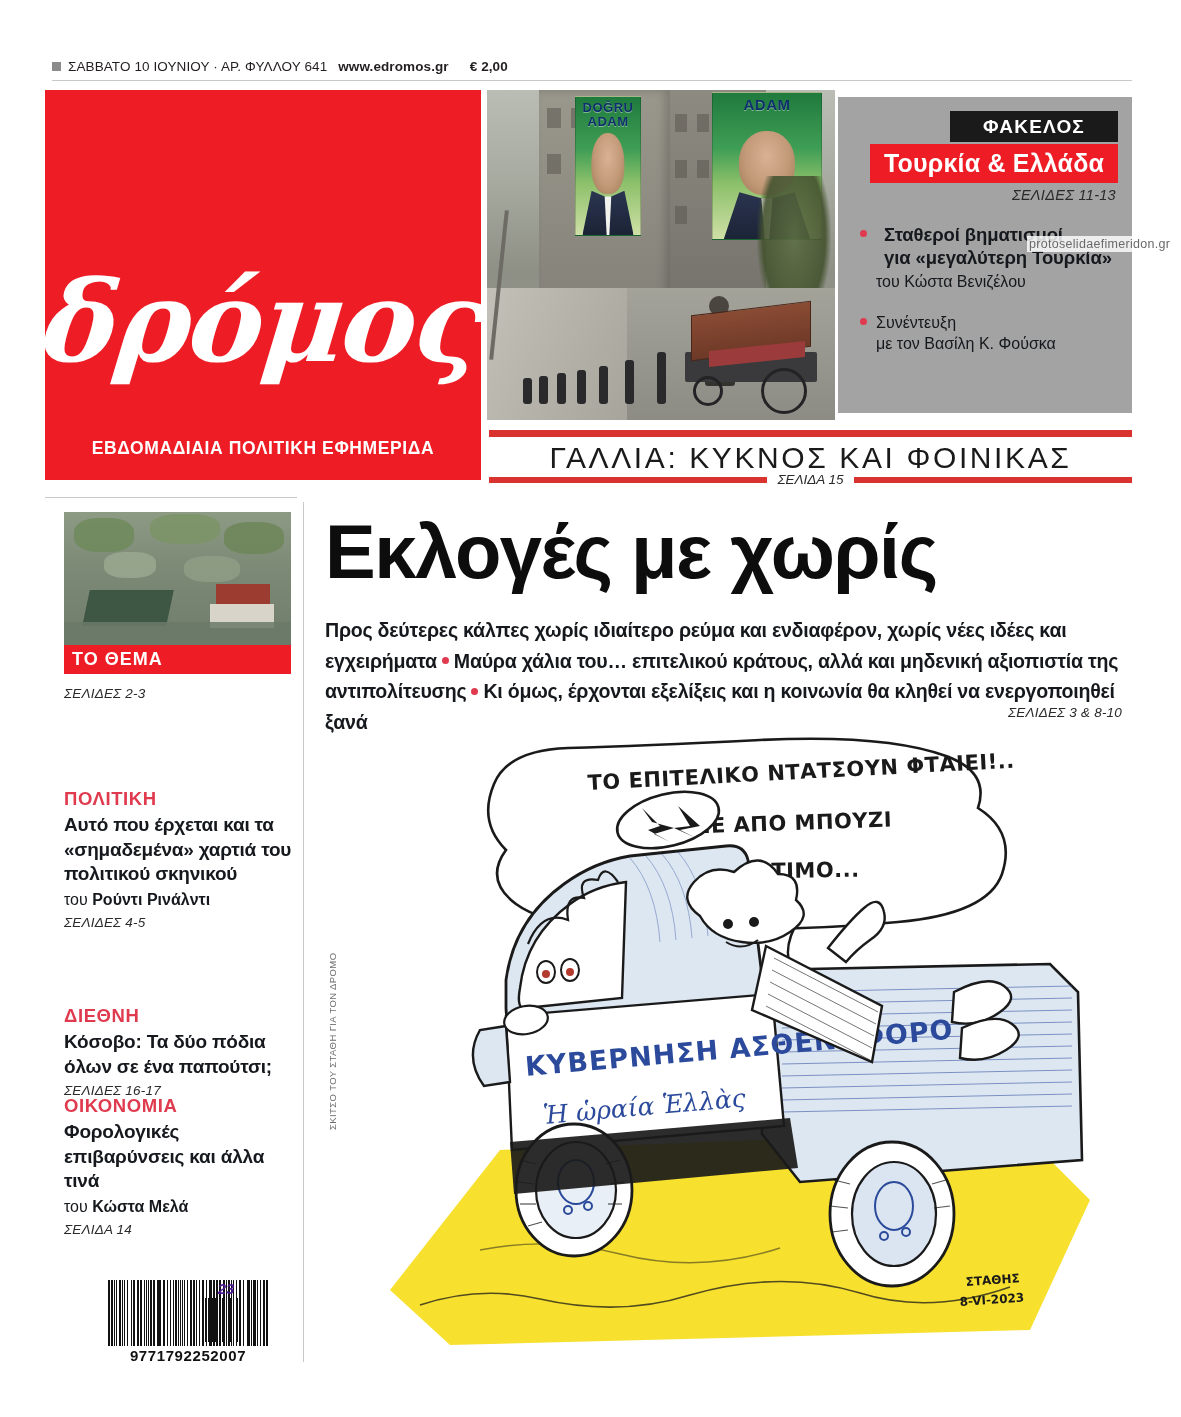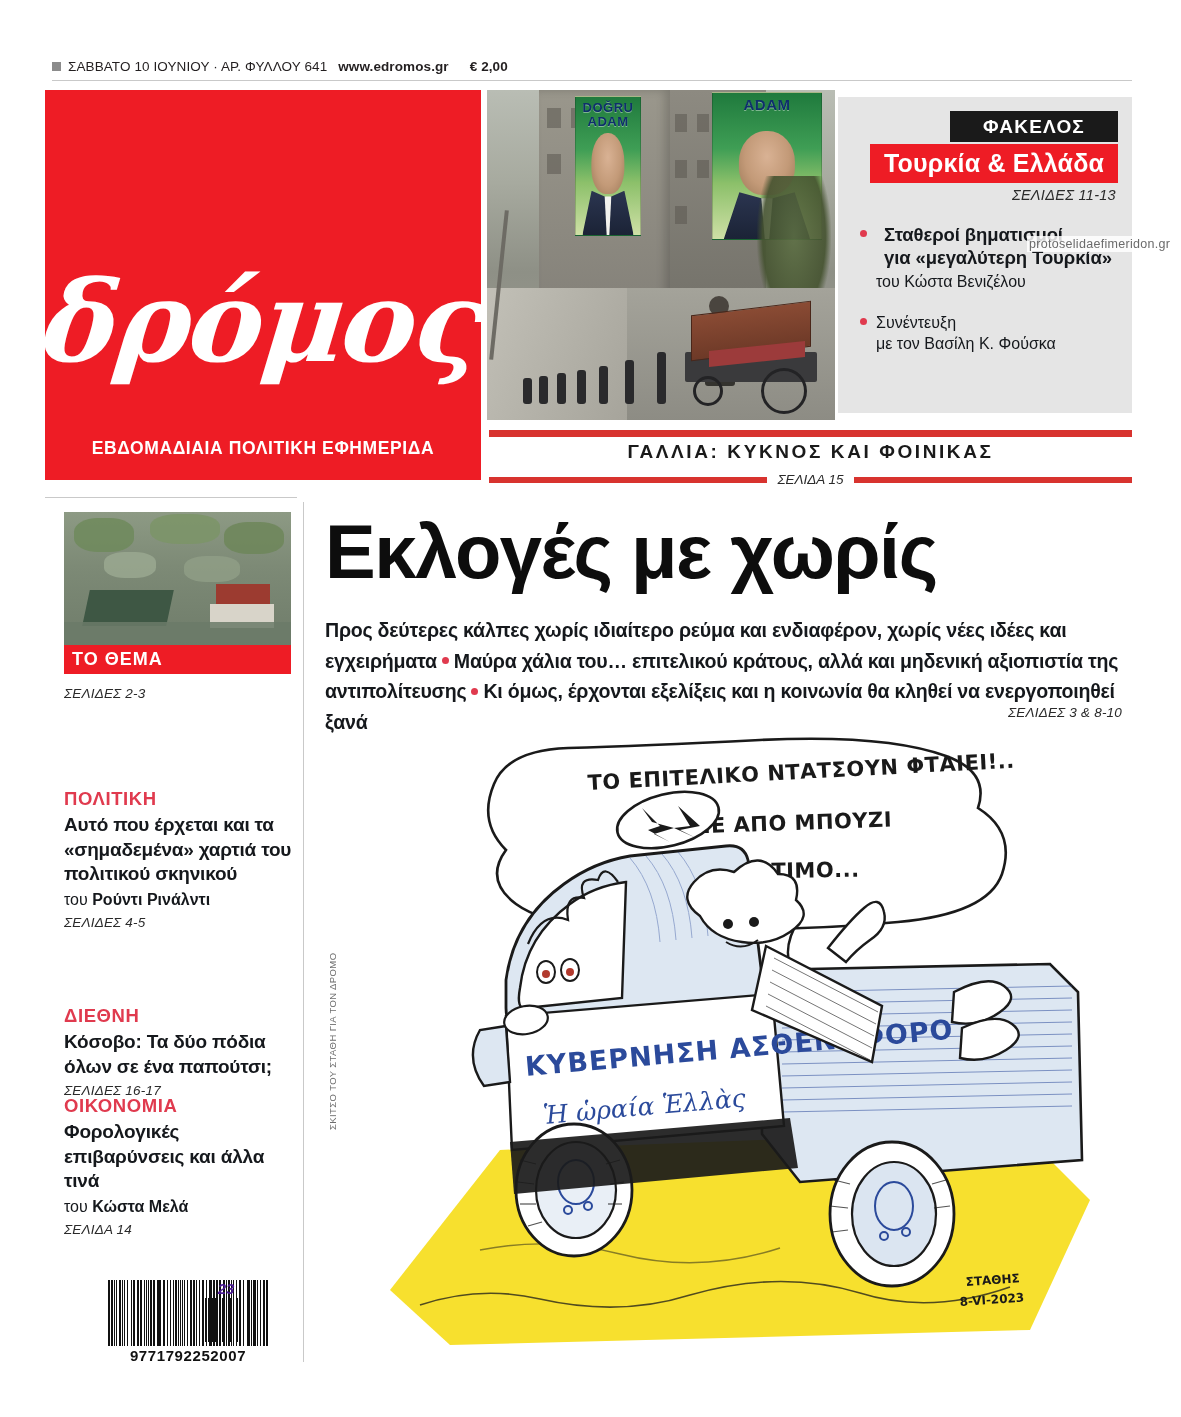--- a/index.html
+++ b/index.html
@@ -133,21 +133,21 @@
     opacity: .9;
   }
   .tp-pole {
     position: absolute; left: 10px; top: 120px; width: 4px; height: 150px;
     background: #6d6b64; transform: rotate(6deg);
   }
 
   
   .fakelos {
     position: absolute; left: 838px; top: 97px; width: 294px; height: 316px;
-    background: #e5e5e5;
+    background: #a3a3a3;
   }
   .fk-black {
     position: absolute; right: 14px; top: 14px; width: 168px; height: 31px;
     background: #1a1a1a; color: #fff; font-weight: bold; font-size: 19px;
     letter-spacing: 1.2px; display: flex; align-items: center; justify-content: center;
   }
   .fk-red {
     position: absolute; right: 14px; top: 47px; width: 248px; height: 39px;
     background: #ee1c25; color: #fff; font-weight: bold; font-size: 25px;
     letter-spacing: .2px; display: flex; align-items: center; justify-content: center;
@@ -176,21 +176,21 @@
     font-size: 12.5px; color: #6a6a6a; letter-spacing: .3px;
     background: rgba(255,255,255,.82); padding: 1px 2px; white-space: nowrap;
   }
 
   
   .fr-rule-top {
     position: absolute; left: 489px; top: 430px; width: 643px; height: 7px; background: #d8332f;
   }
   .fr-title {
     position: absolute; left: 489px; top: 441px; width: 643px; text-align: center;
-    font-size: 19px; letter-spacing: 2.6px; color: #1a1a1a; font-weight: bold;
+    font-size: 30px; letter-spacing: 2.6px; color: #1a1a1a;
   }
   .fr-rule-bot {
     position: absolute; left: 489px; top: 477px; width: 643px; height: 6px; background: #d8332f;
   }
   .fr-pages {
     position: absolute; left: 489px; top: 470px; width: 643px; text-align: center;
   }
   .fr-pages span {
     background: #fff; padding: 0 10px; font-size: 13.5px; font-style: italic; color: #2a2a2a;
   }

